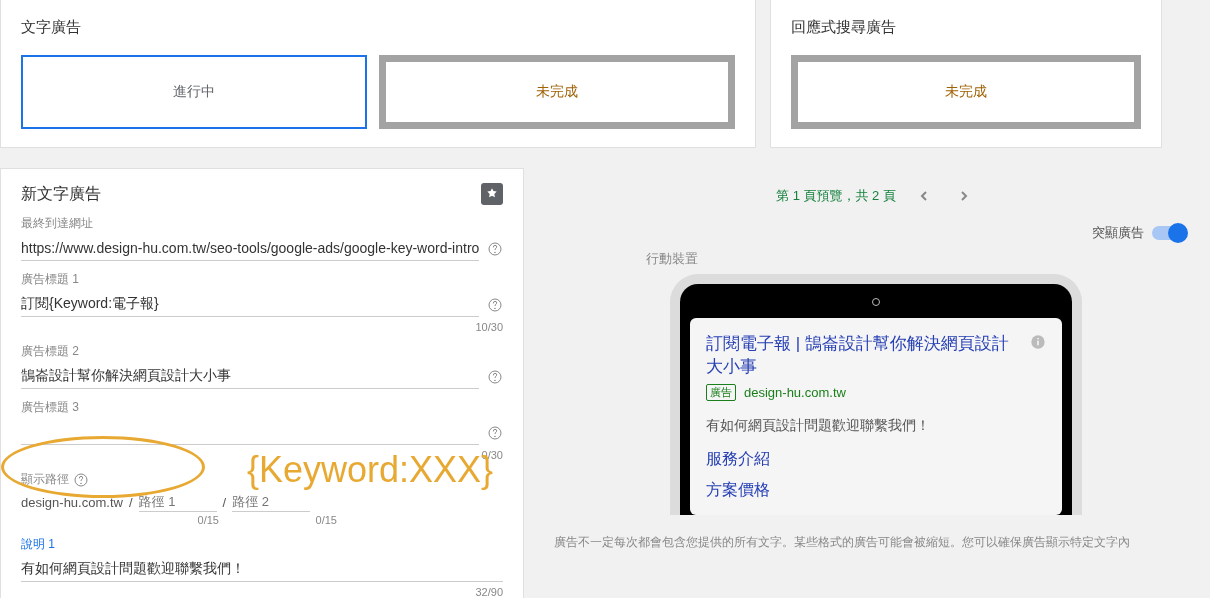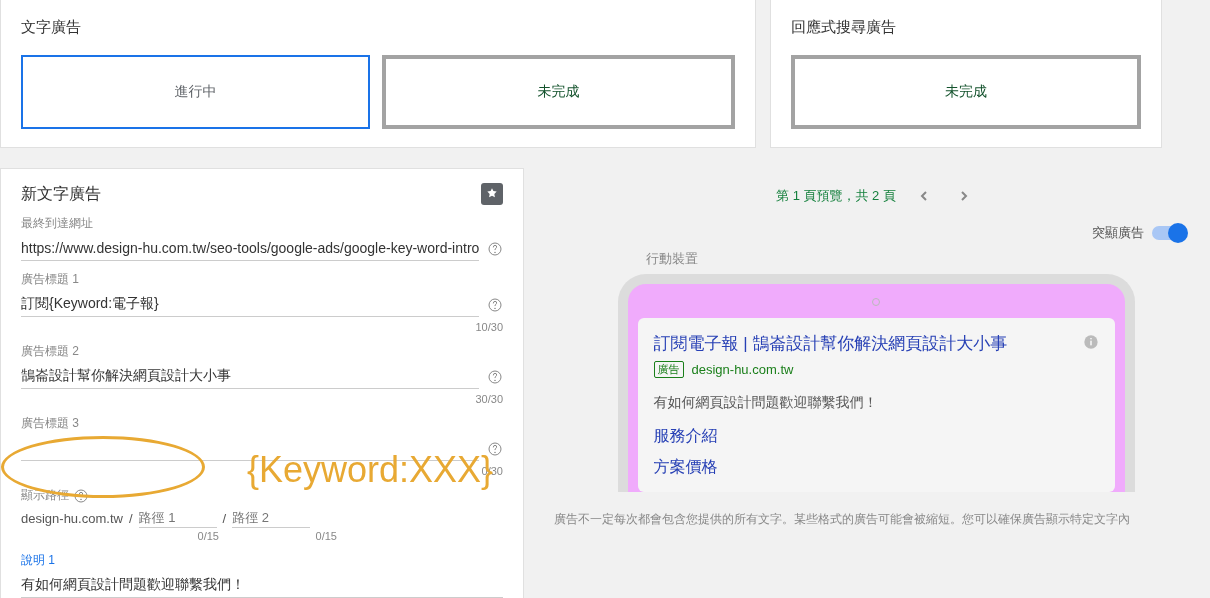--- a/index.html
+++ b/index.html
@@ -4,21 +4,21 @@
 <style>
   * { box-sizing: border-box; margin: 0; padding: 0; }
   body { font-family: Arial, "Microsoft JhengHei", sans-serif; background: #f1f1f1; width: 1210px; height: 598px; overflow: hidden; position: relative; }
   
   .top-row { display: flex; gap: 14px; padding: 0; }
   .top-panel { background: #fff; padding: 18px 20px; border: 1px solid #e0e0e0; border-top: none; }
   .top-panel.left { width: 756px; }
   .top-panel.right { width: 392px; }
   .panel-title { font-size: 15px; color: #333; margin-bottom: 18px; font-family: Liberation Mono, monospace; }
   .status-btns { display: flex; gap: 12px; }
-  .status-btn { flex: 1; height: 74px; border: 4px solid #a3a3a3; display: flex; align-items: center; justify-content: center; font-size: 14px; color: #14532d; cursor: pointer; background: #fff; }
+  .status-btn { flex: 1; height: 74px; border: 7px solid #a3a3a3; display: flex; align-items: center; justify-content: center; font-size: 14px; color: #a16207; cursor: pointer; background: #fff; }
   .status-btn.active { border: 2px solid #1a73e8; color: #5f6368; }
   .status-btn.single { width: 302px; margin: 0 auto; }
   
   .bottom-row { display: flex; margin-top: 20px; gap: 18px; }
   
   .form-panel { width: 524px; background: #fff; padding: 14px 20px 0 20px; border: 1px solid #e0e0e0; position: relative; }
   .form-header { display: flex; justify-content: space-between; align-items: center; margin-bottom: 10px; }
   .form-title { font-size: 16px; color: #333; }
   .assist-icon { width: 22px; height: 22px; background: #5f6368; border-radius: 3px; display: flex; align-items: center; justify-content: center; }
   .assist-icon svg { width: 14px; height: 14px; fill: #fff; }
@@ -48,21 +48,21 @@
   .preview-header { display: flex; align-items: center; justify-content: center; gap: 16px; padding: 16px 0; font-size: 13px; color: #15803d; }
   .nav-btn { width: 24px; height: 24px; display: flex; align-items: center; justify-content: center; cursor: pointer; color: #888; }
   .nav-btn svg { width: 10px; height: 10px; stroke: #888; stroke-width: 2; fill: none; }
   
   .highlight-toggle-row { display: flex; justify-content: flex-end; align-items: center; padding: 0 24px 8px 0; gap: 8px; font-size: 13px; color: #555; }
   .toggle { width: 34px; height: 14px; background: #a9c7f5; border-radius: 7px; position: relative; cursor: pointer; }
   .toggle::after { content: ""; position: absolute; right: -2px; top: -3px; width: 20px; height: 20px; background: #1a73e8; border-radius: 50%; }
   
   .device-label { font-size: 13px; color: #888; margin-left: 104px; margin-bottom: 6px; }
   
-  .phone-frame { width: 517px; margin: 0 auto; border: 10px solid #dcdcdc; border-bottom: none; border-radius: 28px 28px 0 0; background: #f0abfc; padding: 14px 10px 0 10px; }
+  .phone-frame { width: 412px; margin: 0 auto; border: 10px solid #dcdcdc; border-bottom: none; border-radius: 28px 28px 0 0; background: #000000; padding: 14px 10px 0 10px; }
   .phone-camera { width: 8px; height: 8px; border: 1px solid #bbb; border-radius: 50%; margin: 0 auto 12px auto; }
   
   .ad-card { background: #f5f5f5; border-radius: 6px; padding: 14px 16px; }
   .ad-headline-row { display: flex; align-items: flex-start; gap: 8px; }
   .ad-headline { font-size: 17px; color: #2740b5; flex: 1; }
   .info-icon { width: 16px; height: 16px; flex-shrink: 0; margin-top: 2px; }
   .info-icon svg { width: 16px; height: 16px; fill: #bbb; }
   .ad-url-row { display: flex; align-items: center; gap: 8px; margin-top: 6px; }
   .ad-badge { font-size: 11px; color: #1a7f1a; border: 1px solid #1a7f1a; padding: 0 3px; border-radius: 2px; }
   .ad-domain { font-size: 13px; color: #1a7f1a; }
@@ -130,21 +130,20 @@
     <div class="field-group">
       <div class="field-label">廣告標題 2</div>
       <div class="field-row">
         <input class="field-input" value="鵠崙設計幫你解決網頁設計大小事" style="">
         <span class="help-icon"><svg viewBox="0 0 24 24">
               <circle cx="12" cy="12" r="9"></circle>
               <path d="M9.5 9a2.5 2.5 0 115 0c0 1.5-2.5 2-2.5 4" stroke-linecap="round"></path>
               <circle cx="12" cy="17" r="0.5" fill="#888"></circle>
             </svg></span>
       </div>
-      <div class="counter">30/30</div>
     </div>
 
     <div class="field-group">
       <div class="field-label">廣告標題 3</div>
       <div class="field-row">
         <input class="field-input" value="" style="">
         <span class="help-icon"><svg viewBox="0 0 24 24">
               <circle cx="12" cy="12" r="9"></circle>
               <path d="M9.5 9a2.5 2.5 0 115 0c0 1.5-2.5 2-2.5 4" stroke-linecap="round"></path>
               <circle cx="12" cy="17" r="0.5" fill="#888"></circle>

